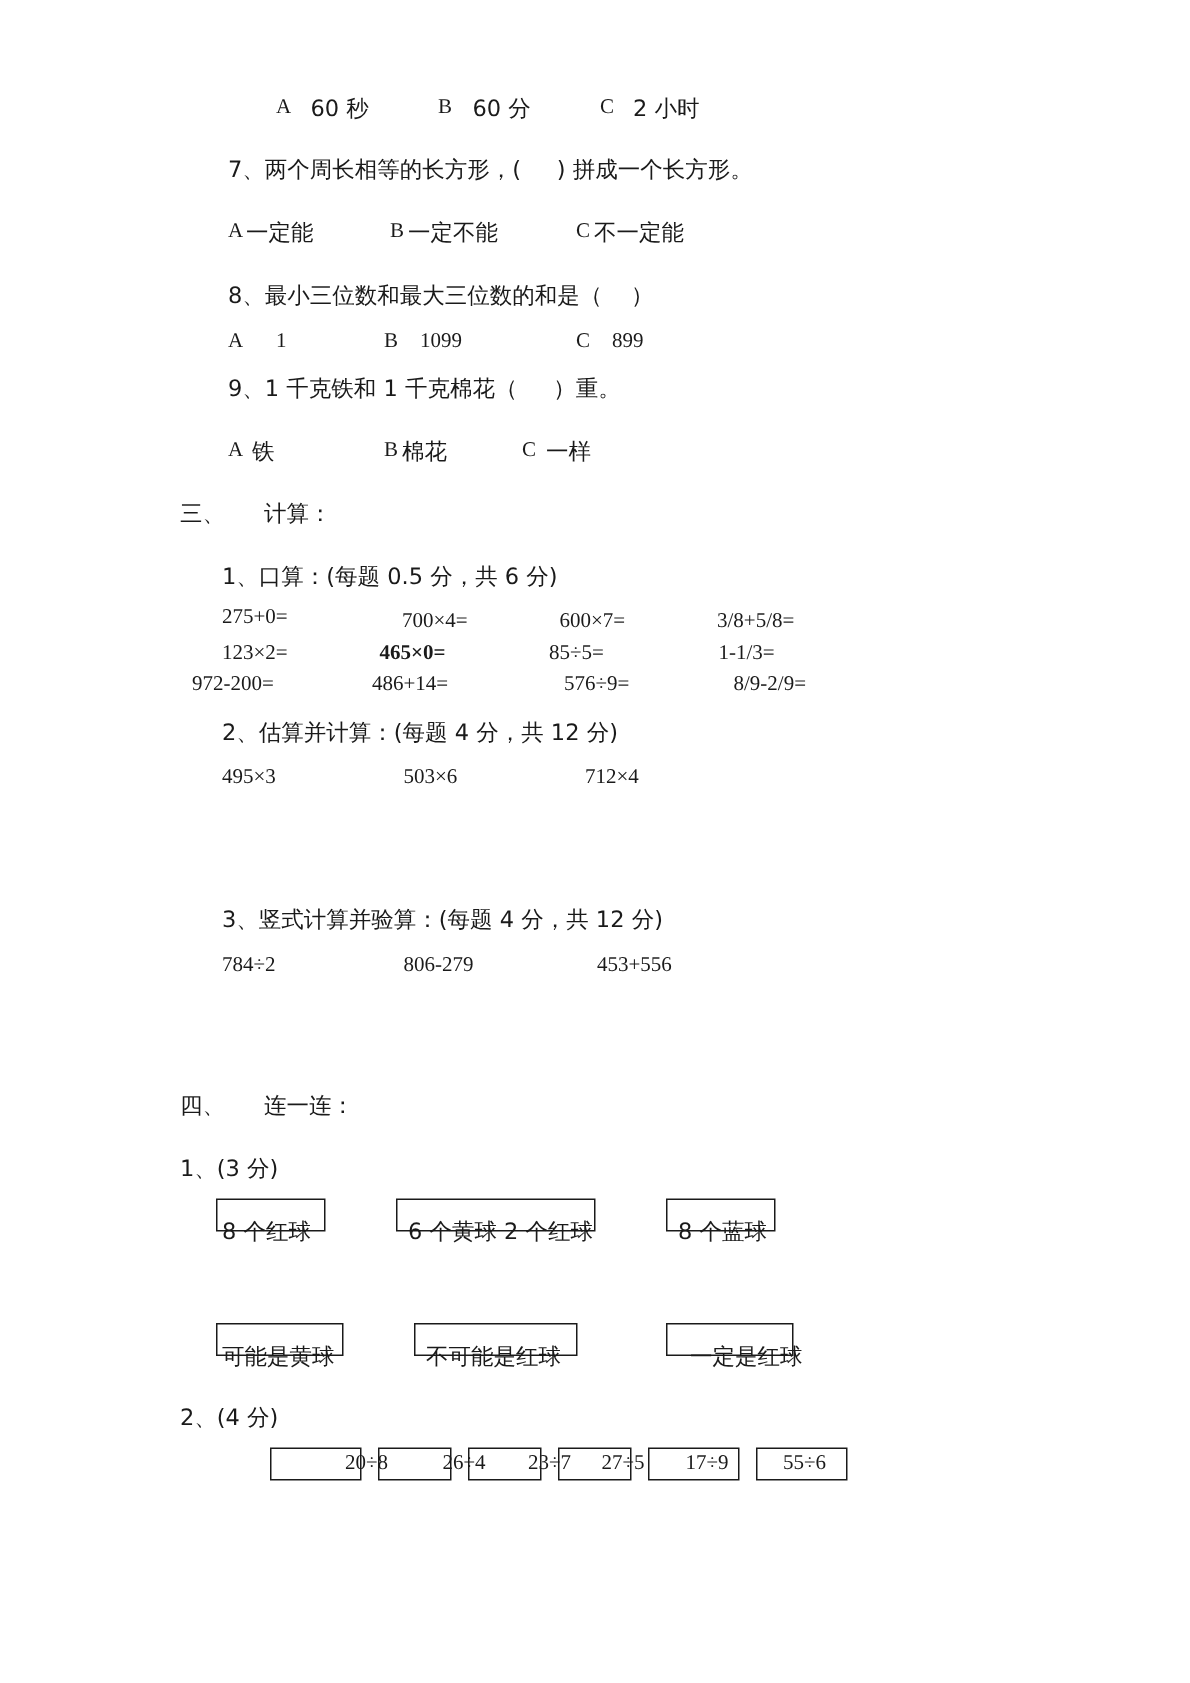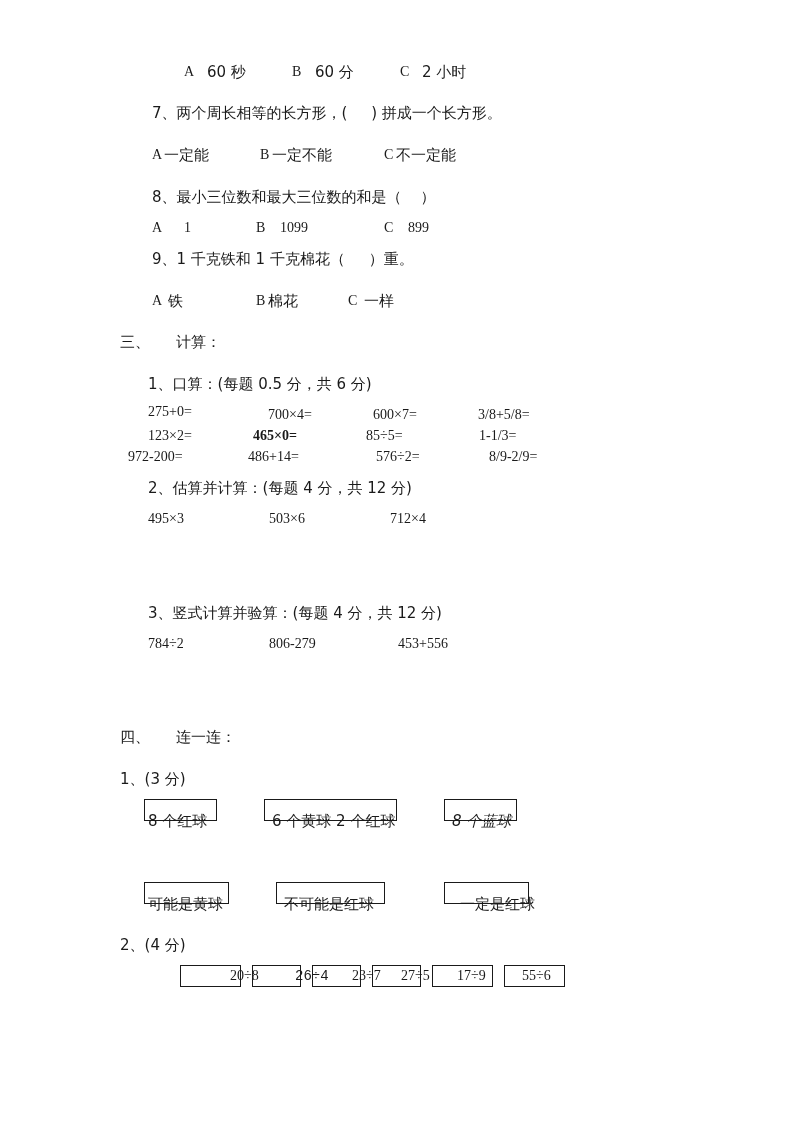--- a/index.html
+++ b/index.html
@@ -67,21 +67,21 @@
   <span class="t num" style="left:373px;top:406px;">600×7=</span>
   <span class="t num" style="left:478px;top:406px;">3/8+5/8=</span>
 
   <span class="t num" style="left:148px;top:427px;">123×2=</span>
   <span class="t num" style="left:253px;top:427px;font-weight:bold;">465×0=</span>
   <span class="t num" style="left:366px;top:427px;">85÷5=</span>
   <span class="t num" style="left:479px;top:427px;">1-1/3=</span>
 
   <span class="t num" style="left:128px;top:448px;">972-200=</span>
   <span class="t num" style="left:248px;top:448px;">486+14=</span>
-  <span class="t num" style="left:376px;top:448px;">576÷2=</span>
+  <span class="t num" style="left:376px;top:448px;">576÷9=</span>
   <span class="t num" style="left:489px;top:448px;">8/9-2/9=</span>
 
   <span class="t" style="left:148px;top:479px;text-align:center;">2、估算并计算：(每题 4 分，共 12 分)</span>
   <span class="t num" style="left:148px;top:510px;">495×3</span>
   <span class="t num" style="left:269px;top:510px;">503×6</span>
   <span class="t num" style="left:390px;top:510px;">712×4</span>
 
   <span class="t" style="left:148px;top:604px;">3、竖式计算并验算：(每题 4 分，共 12 分)</span>
   <span class="t num" style="left:148px;top:635px;">784÷2</span>
   <span class="t num" style="left:269px;top:635px;">806-279</span>
@@ -94,39 +94,39 @@
 
   <span class="t" style="left:120px;top:770px;">1、(3 分)</span>
 
   <div class="box" style="left:144px;top:799px;width:73px;height:22px;"></div>
   <span class="lbl" style="left:148px;top:812px;">8 个红球</span>
 
   <div class="box" style="left:264px;top:799px;width:133px;height:22px;"></div>
   <span class="lbl" style="left:272px;top:812px;">6 个黄球 2 个红球</span>
 
   <div class="box" style="left:444px;top:799px;width:73px;height:22px;"></div>
-  <span class="lbl" style="left:452px;top:812px;font-style:italic;">8 个蓝球</span>
+  <span class="lbl" style="left:452px;top:812px;">8 个蓝球</span>
 
   <div class="box" style="left:144px;top:882px;width:85px;height:22px;"></div>
   <span class="lbl" style="left:148px;top:895px;">可能是黄球</span>
 
   <div class="box" style="left:276px;top:882px;width:109px;height:22px;"></div>
   <span class="lbl" style="left:284px;top:895px;">不可能是红球</span>
 
   <div class="box" style="left:444px;top:882px;width:85px;height:22px;"></div>
   <span class="lbl" style="left:460px;top:895px;">一定是红球</span>
 
   <span class="t" style="left:120px;top:936px;">2、(4 分)</span>
 
   <div class="box" style="left:180px;top:965px;width:61px;height:22px;"></div>
   <div class="box" style="left:252px;top:965px;width:49px;height:22px;"></div>
   <div class="box" style="left:312px;top:965px;width:49px;height:22px;"></div>
   <div class="box" style="left:372px;top:965px;width:49px;height:22px;"></div>
   <div class="box" style="left:432px;top:965px;width:61px;height:22px;"></div>
   <div class="box" style="left:504px;top:965px;width:61px;height:22px;"></div>
 
   <span class="lbl-num" style="left:184px;top:967px;">20÷8</span>
-  <span class="lbl-num" style="left:249px;top:967px;font-family:Liberation Mono, monospace;">26÷4</span>
+  <span class="lbl-num" style="left:249px;top:967px;">26÷4</span>
   <span class="lbl-num" style="left:306px;top:967px;">23÷7</span>
   <span class="lbl-num" style="left:355px;top:967px;">27÷5</span>
   <span class="lbl-num" style="left:411px;top:967px;">17÷9</span>
   <span class="lbl-num" style="left:476px;top:967px;">55÷6</span>
 </div>
 
 </body></html>

